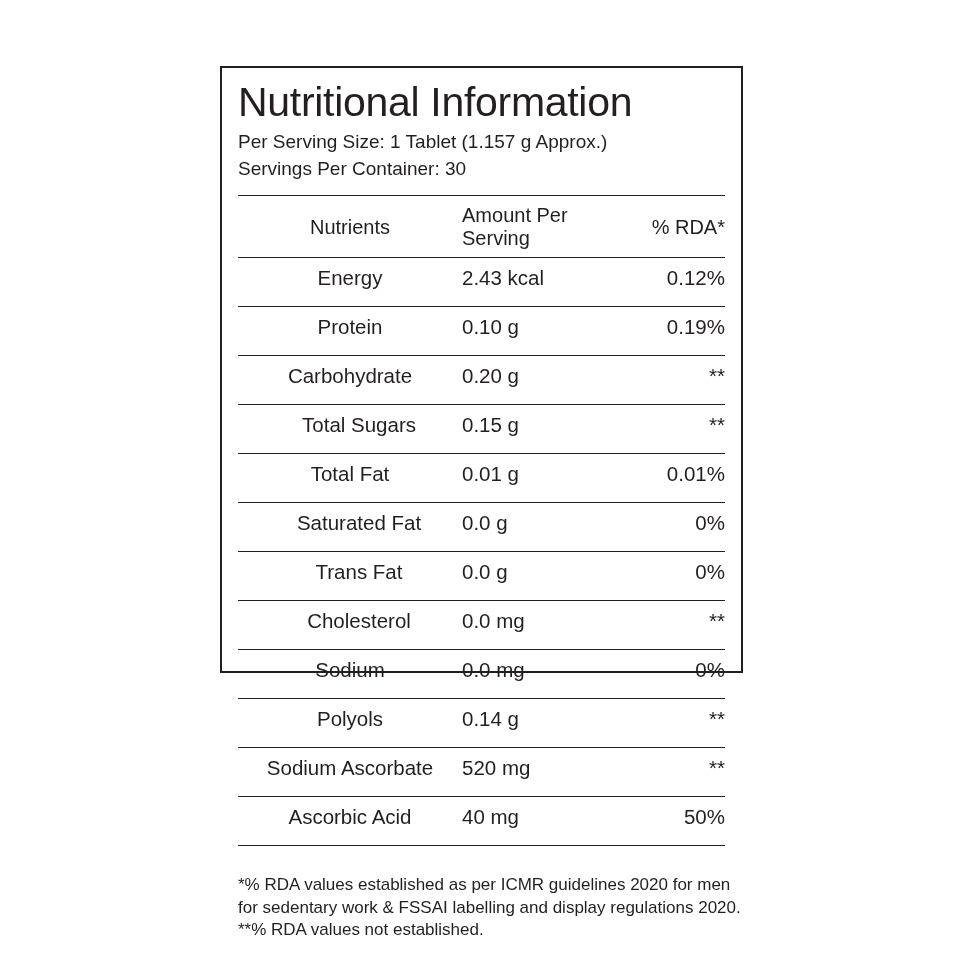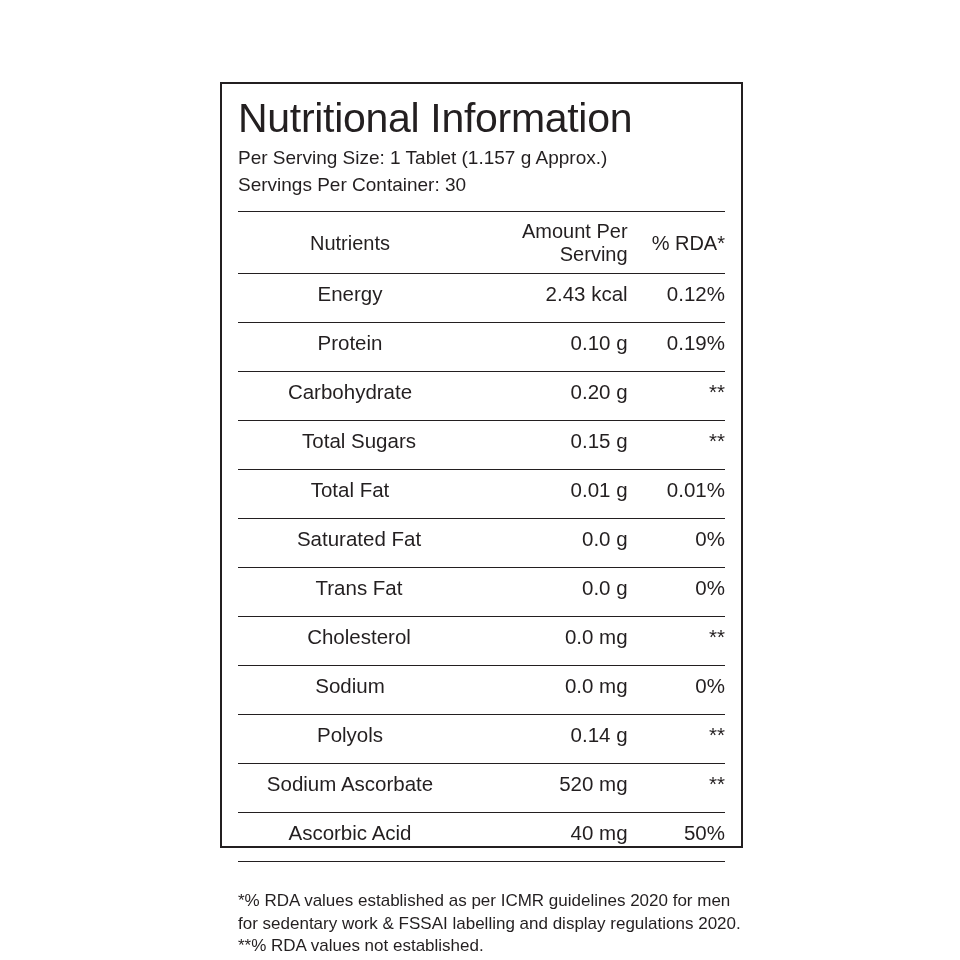--- a/index.html
+++ b/index.html
@@ -11,23 +11,23 @@
     width: 960px;
     height: 960px;
     font-family: "Liberation Sans", sans-serif;
     color: #231f20;
     position: relative;
     overflow: hidden;
   }
   .panel {
     position: absolute;
     left: 220px;
-    top: 82px;
+    top: 66px;
     width: 523px;
-    height: 766px;
+    height: 607px;
     border: 2px solid #231f20;
     box-sizing: border-box;
     background: #ffffff;
   }
   .inner {
     position: absolute;
     left: 16px;
     right: 16px;
     top: 12px;
   }
@@ -50,21 +50,21 @@
     margin-top: 12px;
     table-layout: fixed;
   }
   table.nutri td, table.nutri th {
     font-weight: 400;
     font-size: 20px;
     padding: 0;
     vertical-align: middle;
   }
   .col-name { width: 46%; text-align: center; }
-  .col-amt  { width: 34%; text-align: right; }
+  .col-amt  { width: 34%; text-align: left; }
   .col-rda  { width: 20%; text-align: right; }
 
   tr.hrow th {
     padding: 8px 0 7px 0;
     border-top: 1.6px solid #231f20;
     border-bottom: 1.6px solid #231f20;
     font-size: 20px;
   }
   tr.drow td {
     padding: 8px 0 16px 0;

